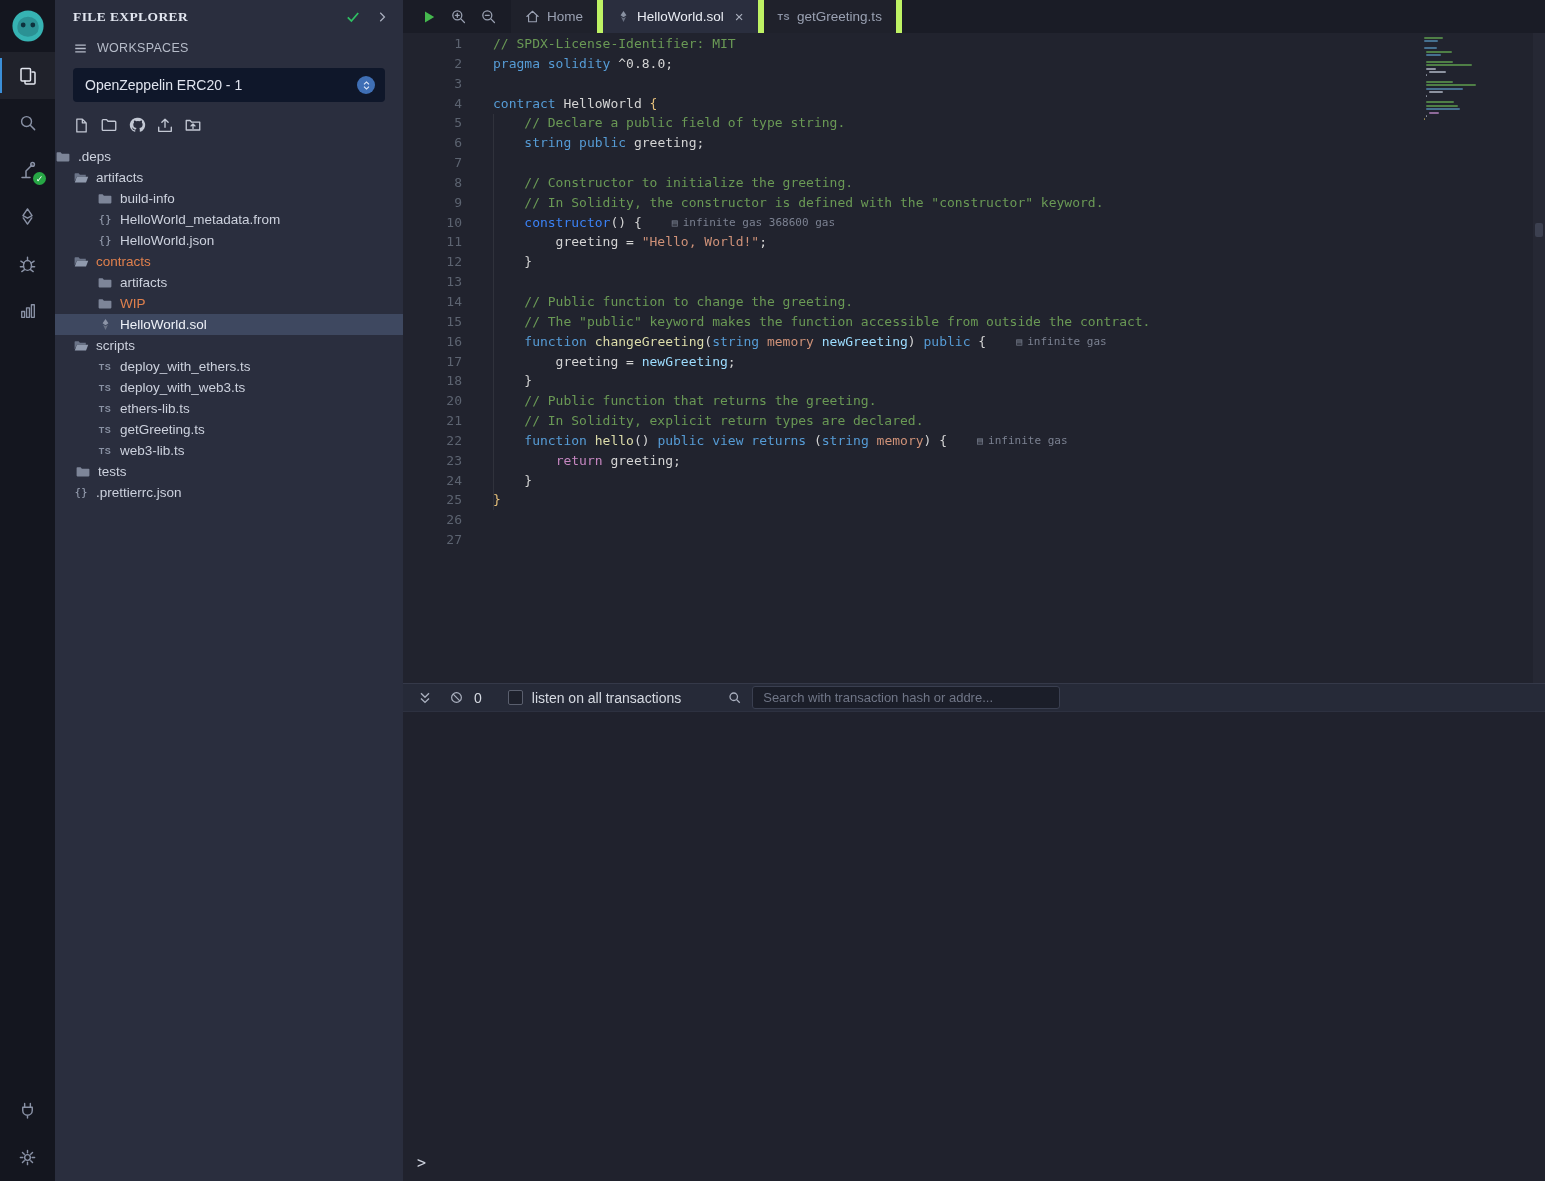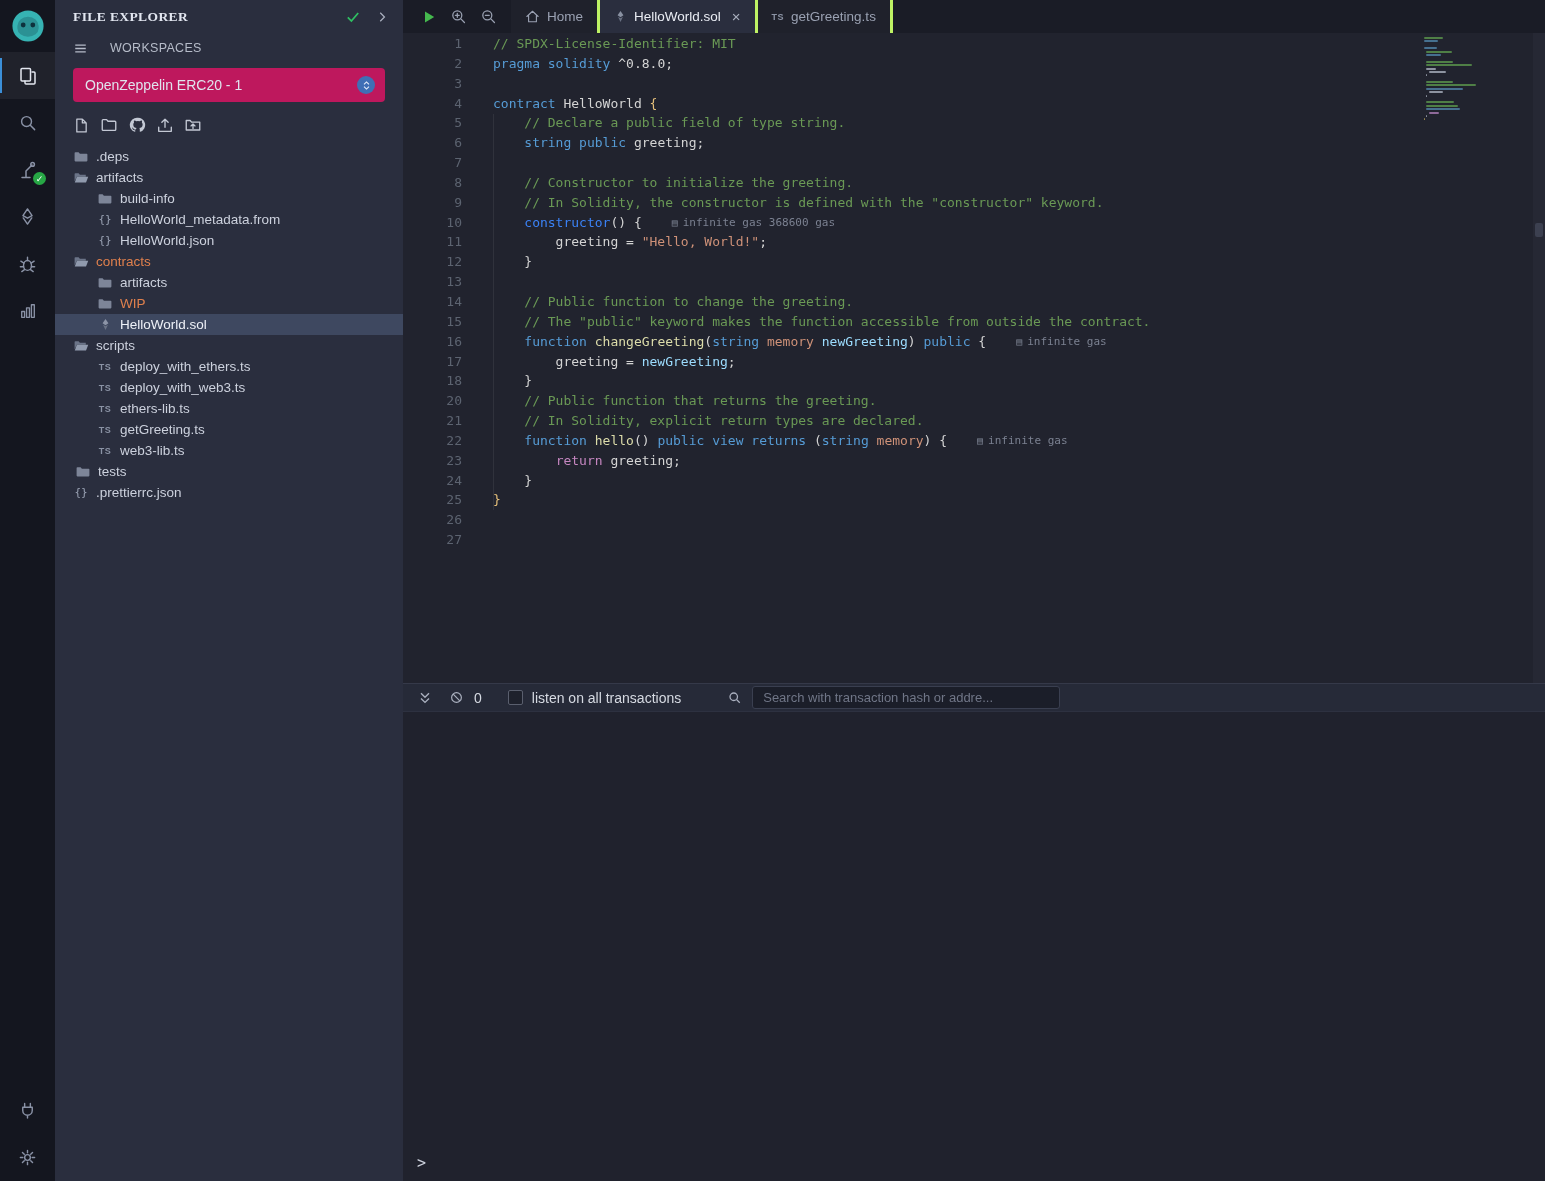--- a/index.html
+++ b/index.html
@@ -34,25 +34,25 @@
   .file-panel {
     position:absolute; left:55px; top:0; width:348px; height:100%;
     background:#2a2e3e;
   }
   .panel-header {
     height:34px; display:flex; align-items:center; padding:0 14px 0 18px;
     color:#e2e6f0; font-weight:bold; font-size:13.5px; letter-spacing:0.4px;font-family:Liberation Serif, serif;
   }
   .panel-header .icons { margin-left:auto; display:flex; gap:14px; align-items:center; color:#aab0bf; }
   .ws-row {
-    height:28px; display:flex; align-items:center; gap:22px; padding:0 18px;
+    height:28px; display:flex; align-items:center; gap:9px; padding:0 18px;
     color:#b6bcc9; font-size:12.5px; letter-spacing:0.3px;
   }
   .ws-select {
-    margin:6px 18px 10px 18px; height:34px; background:#be185d; border-radius:4px;
+    margin:6px 18px 10px 18px; height:34px; background:#0f172a; border-radius:4px;
     display:flex; align-items:center; padding:0 10px 0 12px; color:#e0e4ee; font-size:14px; cursor:pointer;
   }
   .ws-select .circ {
     margin-left:auto; width:18px; height:18px; border-radius:50%; background:#3f6fb5;
     display:flex; align-items:center; justify-content:center; color:#dce6f5;
   }
   .fe-toolbar { display:flex; gap:10px; padding:4px 18px 8px 18px; color:#c3c8d4; }
   .icon-btn { background:none; border:none; color:inherit; cursor:pointer; padding:0; display:inline-flex; }
 
   .tree { margin-top:4px; }
@@ -66,21 +66,21 @@
   .ic-ts { font-size:9px; font-weight:bold; color:#8b93a5; letter-spacing:0.5px; }
   .ic-json { font-family:"DejaVu Sans Mono", monospace; font-size:11px; color:#9aa2b4; }
 
   
   .main { position:absolute; left:403px; top:0; width:1142px; height:1181px; background:#21232e; display:flex; flex-direction:column; }
   .tabbar { height:33px; background:#1a1c26; display:flex; align-items:stretch; flex:none; }
   .ed-toolbar { display:flex; align-items:center; gap:13px; padding:0 14px 0 18px; color:#9aa1b2; }
   .tabs { display:flex; align-items:stretch; }
   .tab {
     display:flex; align-items:center; gap:7px; padding:0 14px; font-size:13.5px; color:#9aa1b2;
-    background:#1f212b; border-right:3px solid #bef264; cursor:pointer; white-space:nowrap;
+    background:#1f212b; border-right:6px solid #bef264; cursor:pointer; white-space:nowrap;
   }
   .tab.active { background:#2a2e3e; color:#e9ecf3; }
   .tab-close { margin-left:4px; font-size:15px; color:#aab0bf; cursor:pointer; }
 
   .editor { position:relative; height:650px; flex:none; background:#21232e; overflow:hidden; font-family:"DejaVu Sans Mono", monospace; }
   #code { padding-top:1px; }
   .code-row { position:relative; display:flex; height:19.85px; line-height:19.85px; width:1011px; font-size:13px; cursor:text; }
   .lnum { width:59px; flex:none; text-align:right; color:#5c6370; }
   .ltext { padding-left:31px; white-space:pre; }
   .code-row.current .lnum { color:#cdd4e0; }
@@ -264,21 +264,21 @@
         </button>
         <button class="icon-btn">
           <span class="icon">
             <svg width="18" height="18" viewBox="0 0 20 20" fill="none" stroke="currentColor" stroke-width="1.5" stroke-linecap="round" stroke-linejoin="round">
               <path d="M2.5 5 h4.3 l1.6 1.8 H17.5 V15.5 H2.5 Z M10 13.8 V9 M7.8 11 L10 8.8 L12.2 11"></path>
             </svg>
           </span>
         </button>
       </div>
     <div class="tree" id="tree">
-        <div class="tree-row" style="padding-left: 18px; text-align: right;">
+        <div class="tree-row" style=" text-align: right;">
           <span class="tree-ic icon">
             <svg width="16" height="16" viewBox="0 0 20 20">
               <path d="M2 5 a1 1 0 0 1 1-1 h4 l1.6 1.8 H17 a1 1 0 0 1 1 1 V14.5 a1 1 0 0 1 -1 1 H3 a1 1 0 0 1 -1-1 Z" fill="#7d8598"></path>
             </svg>
           </span>
           <span class="tree-label">.deps</span>
         </div>
         <div class="tree-row" style="padding-left: 18px;">
           <span class="tree-ic icon">
             <svg width="16" height="16" viewBox="0 0 20 20">

